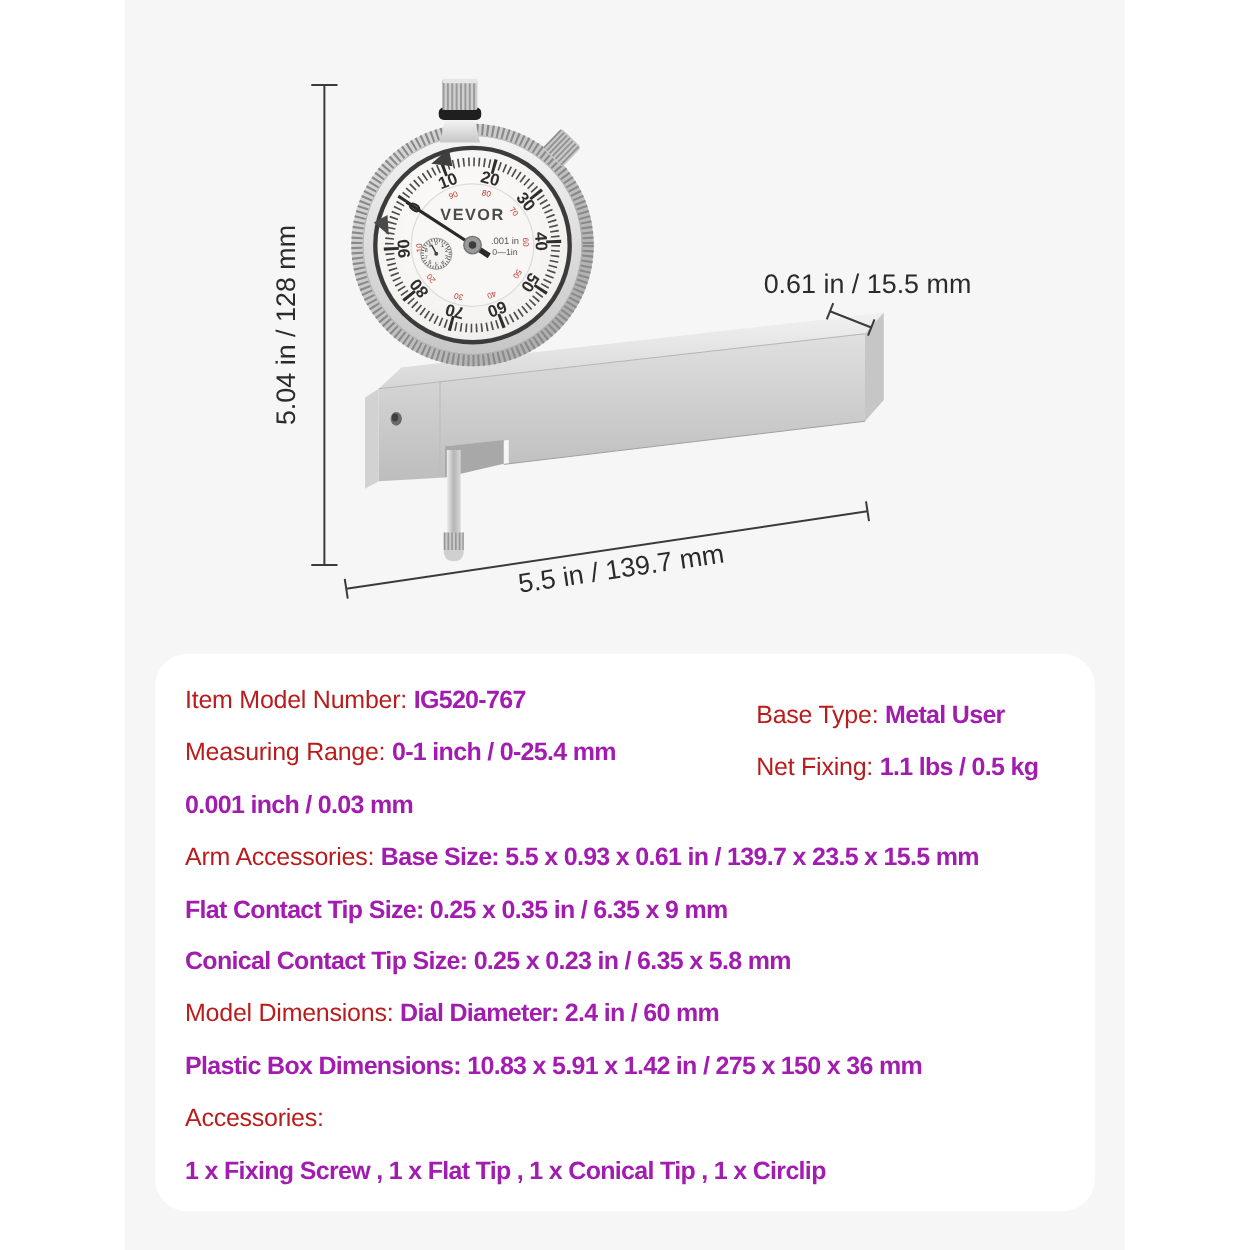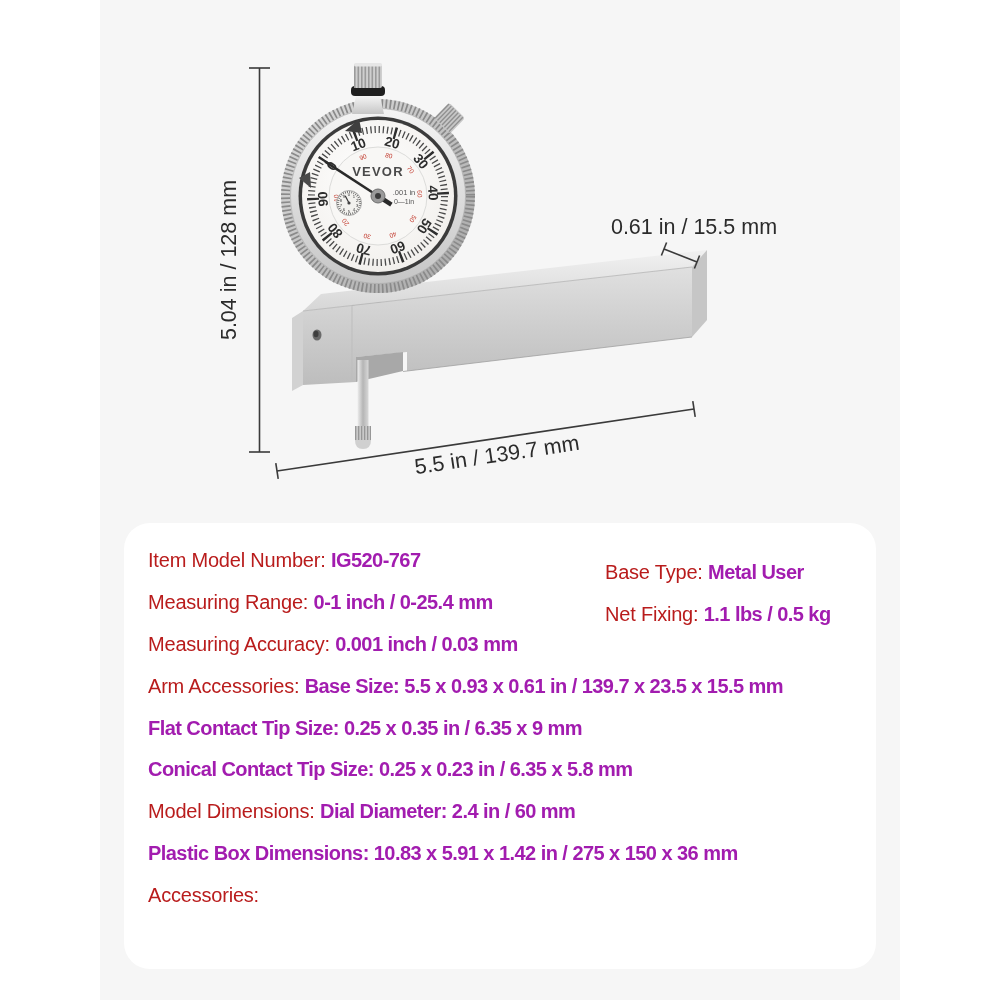--- a/index.html
+++ b/index.html
@@ -197,33 +197,36 @@
 <div class="spec-card">
   <div class="spec-row">
     <span class="spec-label">Item Model Number: </span><span class="spec-value">IG520-767</span>
     <span class="spec-right"><span class="spec-label">Base Type: </span><span class="spec-value">Metal User</span></span>
   </div>
   <div class="spec-row">
     <span class="spec-label">Measuring Range: </span><span class="spec-value">0-1 inch / 0-25.4 mm</span>
     <span class="spec-right"><span class="spec-label">Net Fixing: </span><span class="spec-value">1.1 lbs / 0.5 kg</span></span>
   </div>
   <div class="spec-row">
-    <span class="spec-label">Measuring Accuracy: </span><span class="spec-value">0.001 inch / 0.03 mm</span>
+    <span class="spec-value">0.001 inch / 0.03 mm</span>
   </div>
   <div class="spec-row">
     <span class="spec-label">Arm Accessories: </span><span class="spec-value">Base Size: 5.5 x 0.93 x 0.61 in / 139.7 x 23.5 x 15.5 mm</span>
   </div>
   <div class="spec-row">
     <span class="spec-label"></span><span class="spec-value">Flat Contact Tip Size: 0.25 x 0.35 in / 6.35 x 9 mm</span>
   </div>
   <div class="spec-row">
     <span class="spec-label"></span><span class="spec-value">Conical Contact Tip Size: 0.25 x 0.23 in / 6.35 x 5.8 mm</span>
   </div>
   <div class="spec-row">
     <span class="spec-label">Model Dimensions: </span><span class="spec-value">Dial Diameter: 2.4 in / 60 mm</span>
   </div>
   <div class="spec-row">
     <span class="spec-label"></span><span class="spec-value">Plastic Box Dimensions: 10.83 x 5.91 x 1.42 in / 275 x 150 x 36 mm</span>
   </div>
   <div class="spec-row">
     <span class="spec-label">Accessories: </span>
   </div>
+  <div class="spec-row">
+    <span class="spec-label"></span><span class="spec-value">1 x Fixing Screw , 1 x Flat Tip , 1 x Conical Tip , 1 x Circlip</span>
+  </div>
 </div>
 
 </body></html>

